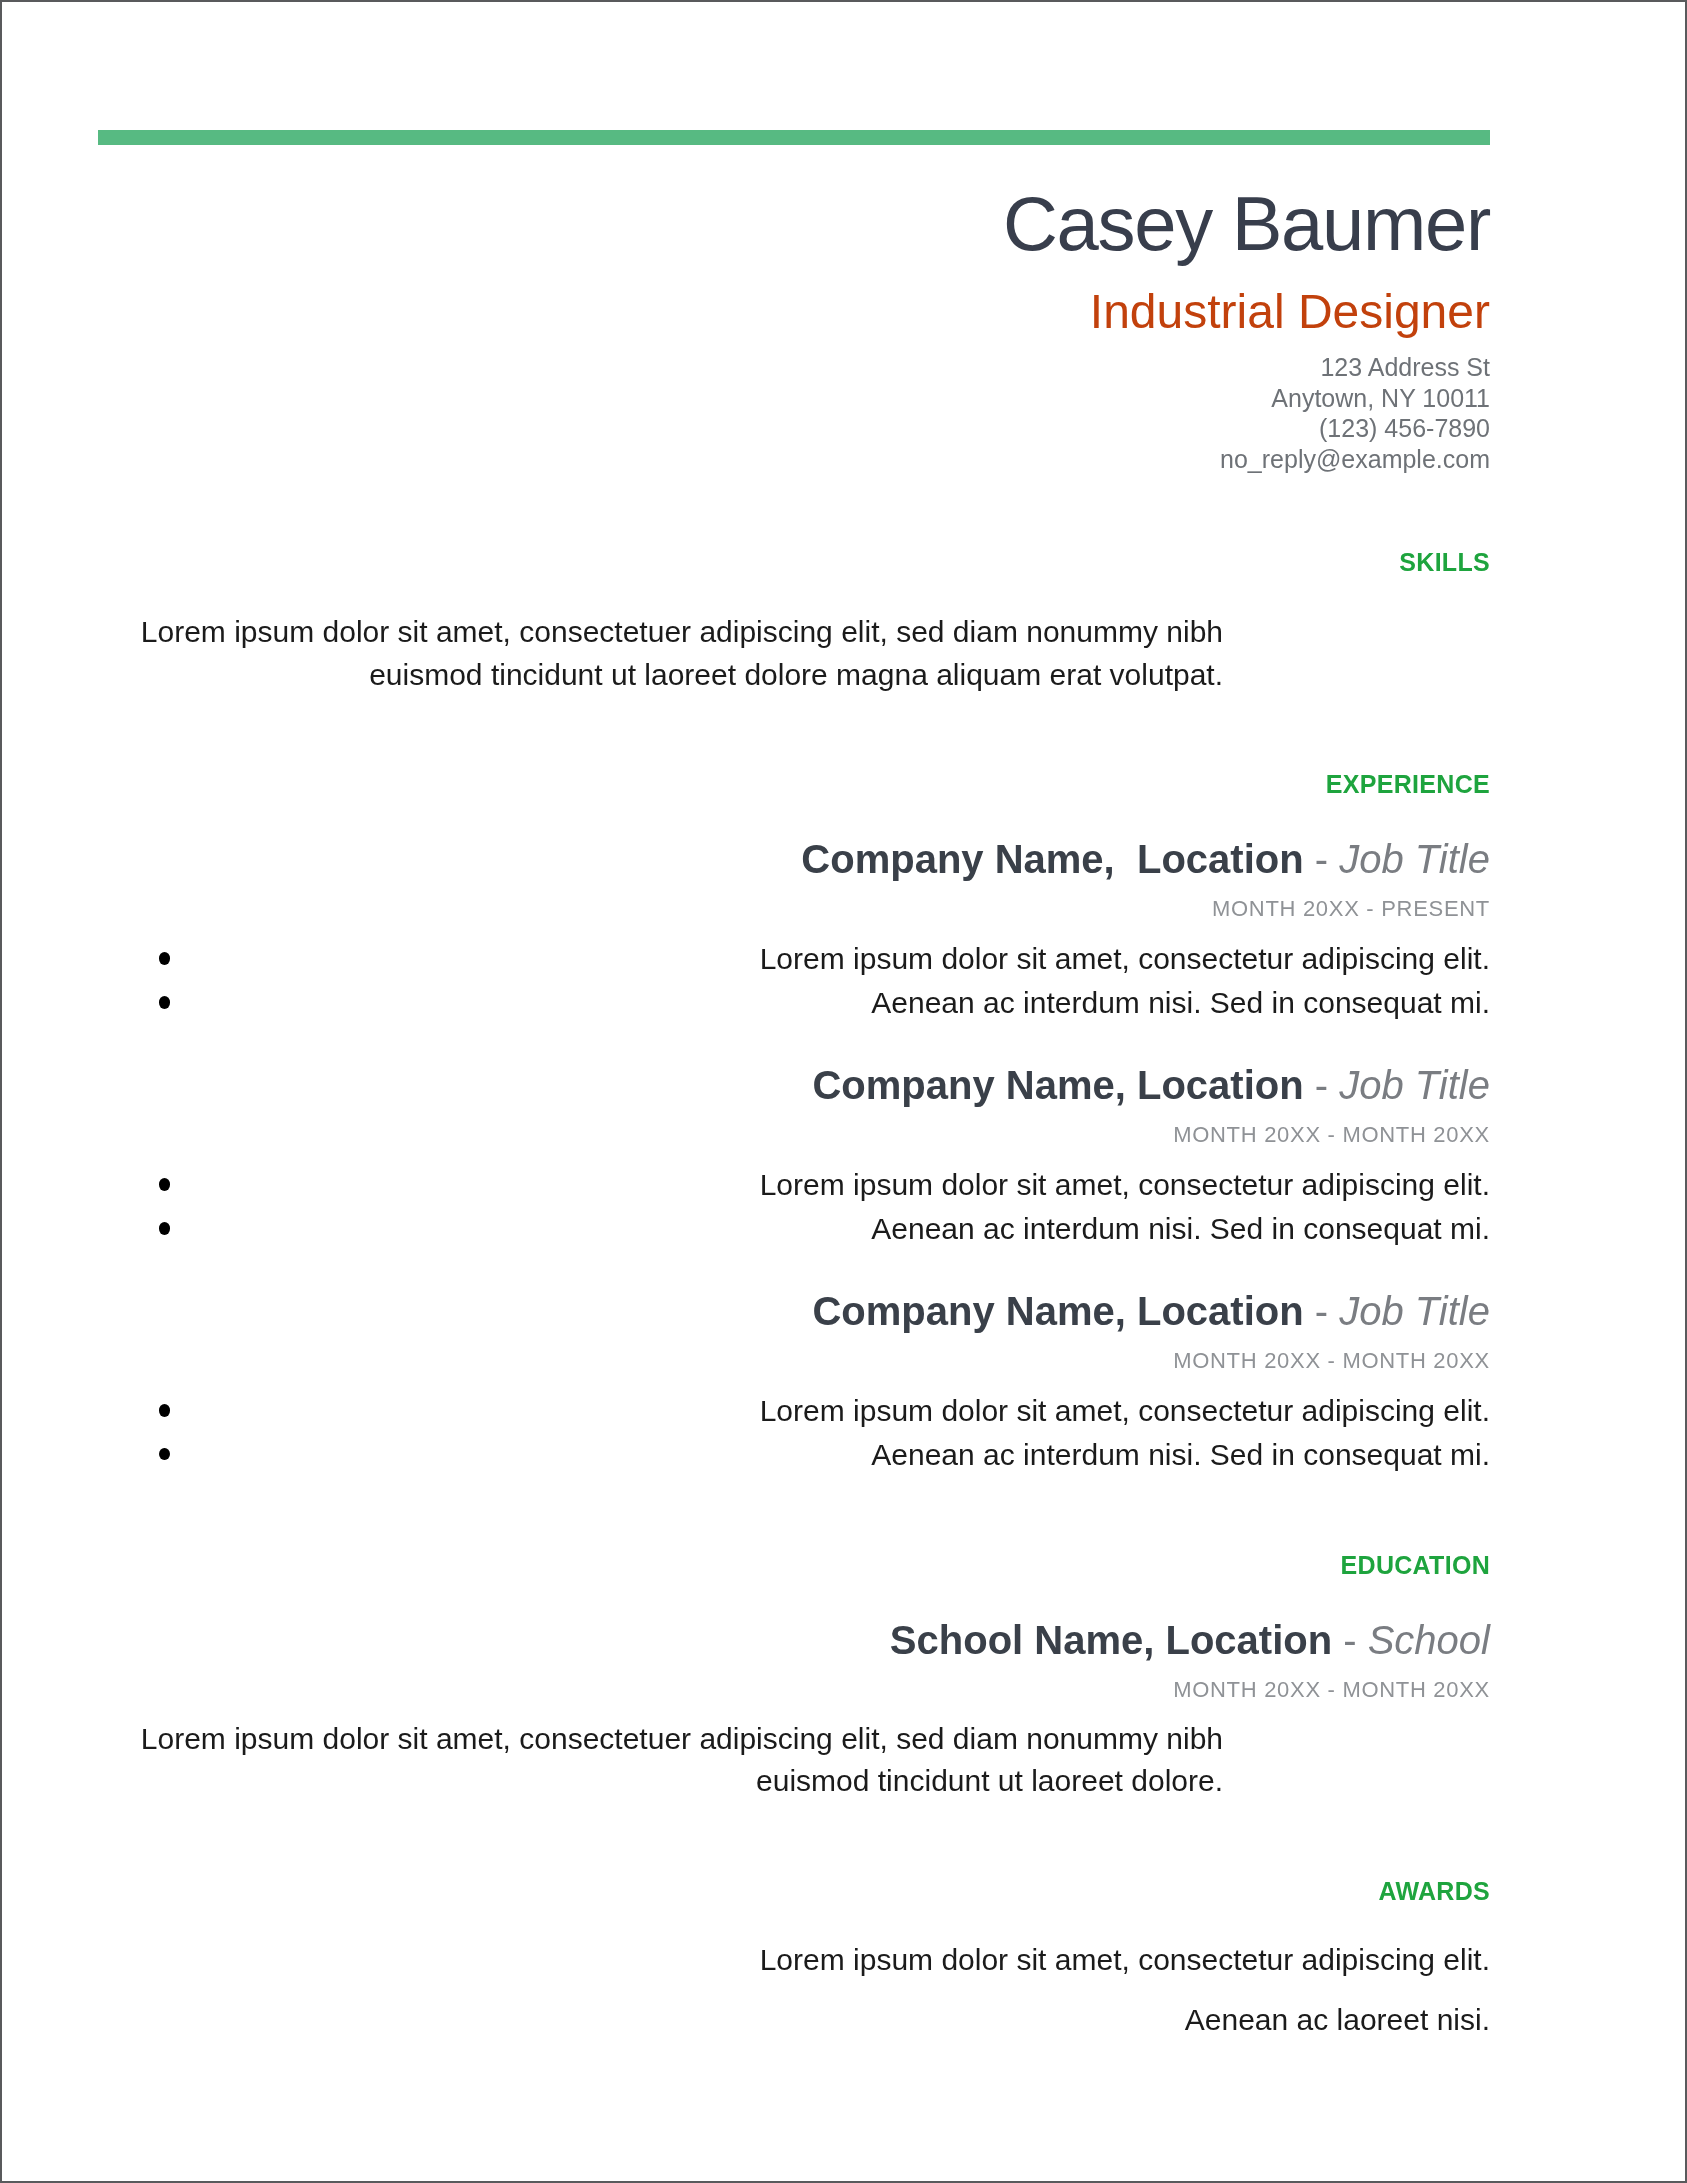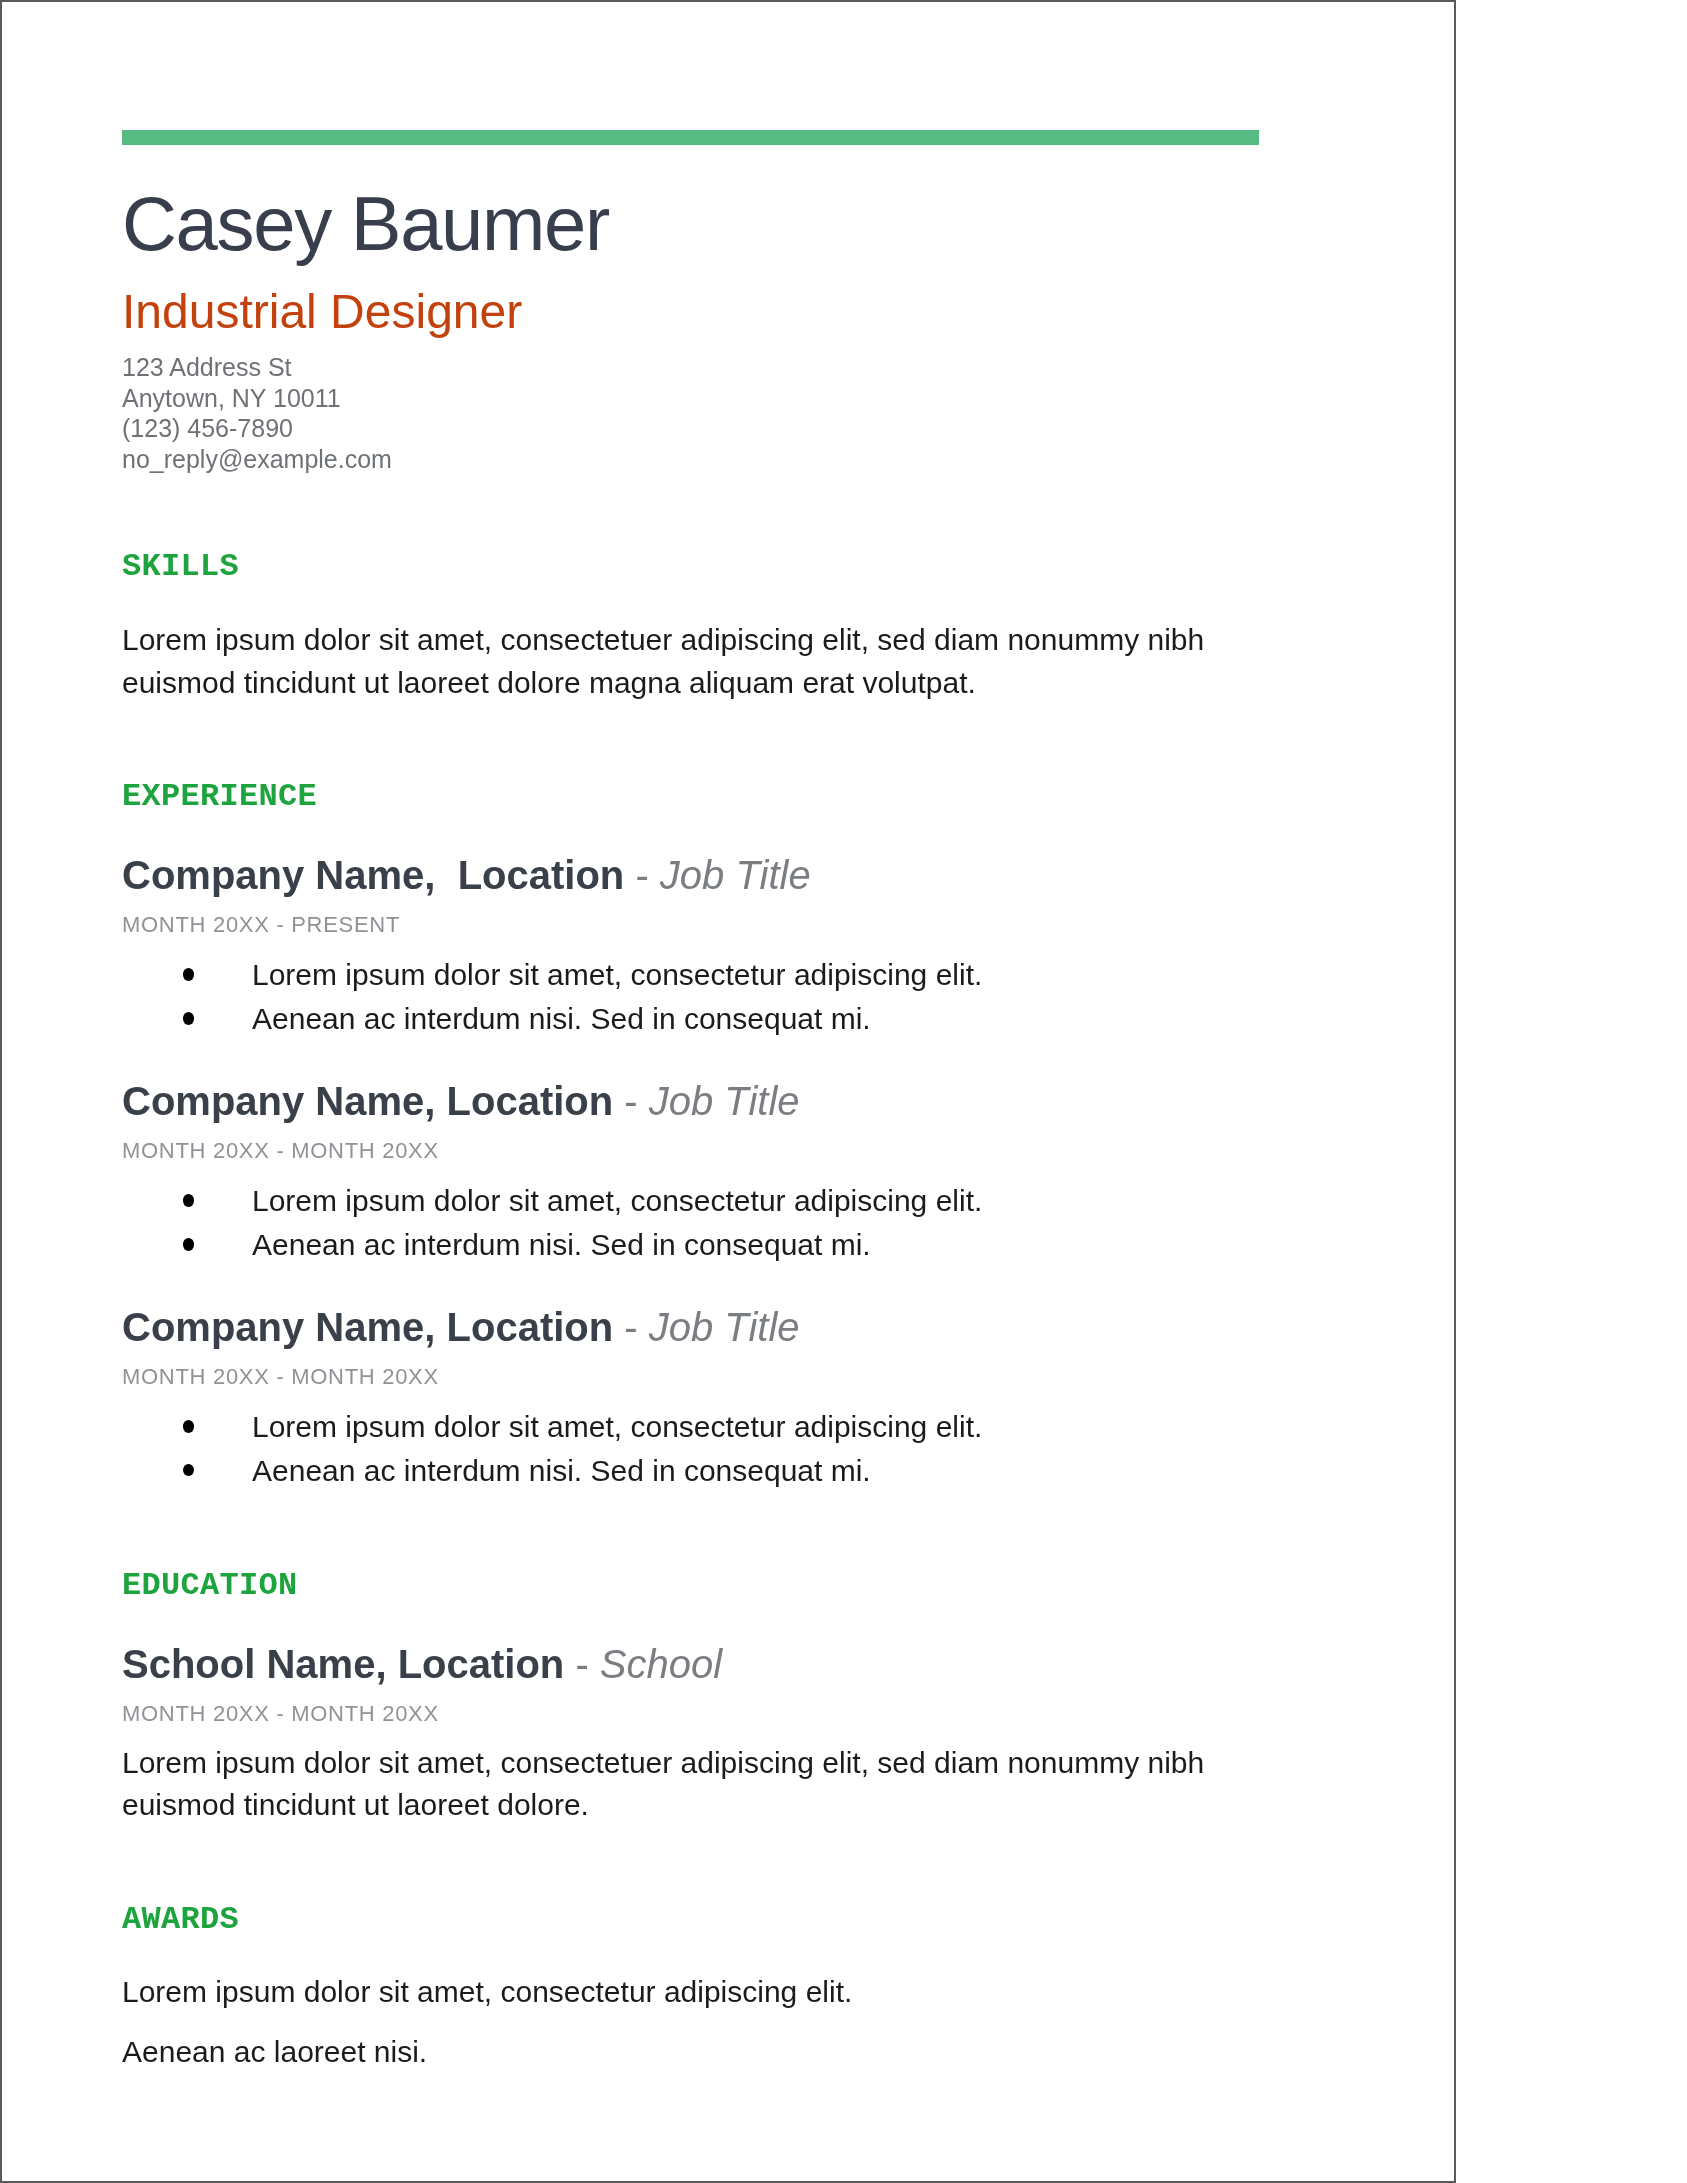--- a/index.html
+++ b/index.html
@@ -1,24 +1,25 @@
 <!DOCTYPE html>
 <html style="font-size:10.6px"><head>
 <meta charset="utf-8">
 <style>
   * { margin: 0; padding: 0; box-sizing: border-box; }
   html, body { background: #ffffff; }
   .page {
-    width: 1456px;
+    width: 1687px;
     height: 2183px;
     background: #ffffff;
     border: 2px solid #595a5c;
     font-family: "Liberation Sans", sans-serif;
-    padding: 0 195px 0 120px;
+    padding: 0 195px 0 96px;
     overflow: hidden;
+    text-align: right;
   }
   .accent-bar {
     margin-top: 128px;
     height: 14.6px;
     background: #57ba82;
   }
   .name {
     margin-top: 41px;
     font-size: 76px;
     line-height: 1.0;
@@ -34,25 +35,24 @@
     color: #c2410c;
   }
   .contact {
     margin-top: 16px;
     font-size: 25px;
     line-height: 1.22;
     color: #6e7277;
   }
   .section { margin-top: 74px; }
   .section-heading {
-    font-size: 32px;
+    font-size: 25px;
     font-weight: bold;
     color: #1ea43e;
     letter-spacing: 0.3px;
-    font-family: Liberation Mono, monospace;
   }
   .section-body {
     margin-top: 34px;
     font-size: 30px;
     line-height: 1.42;
     color: #1b1b1b;
     max-width: 1125px;
   }
   .entry { margin-top: 36px; }
   .entry-title { font-size: 40px; line-height: 1.2; }

